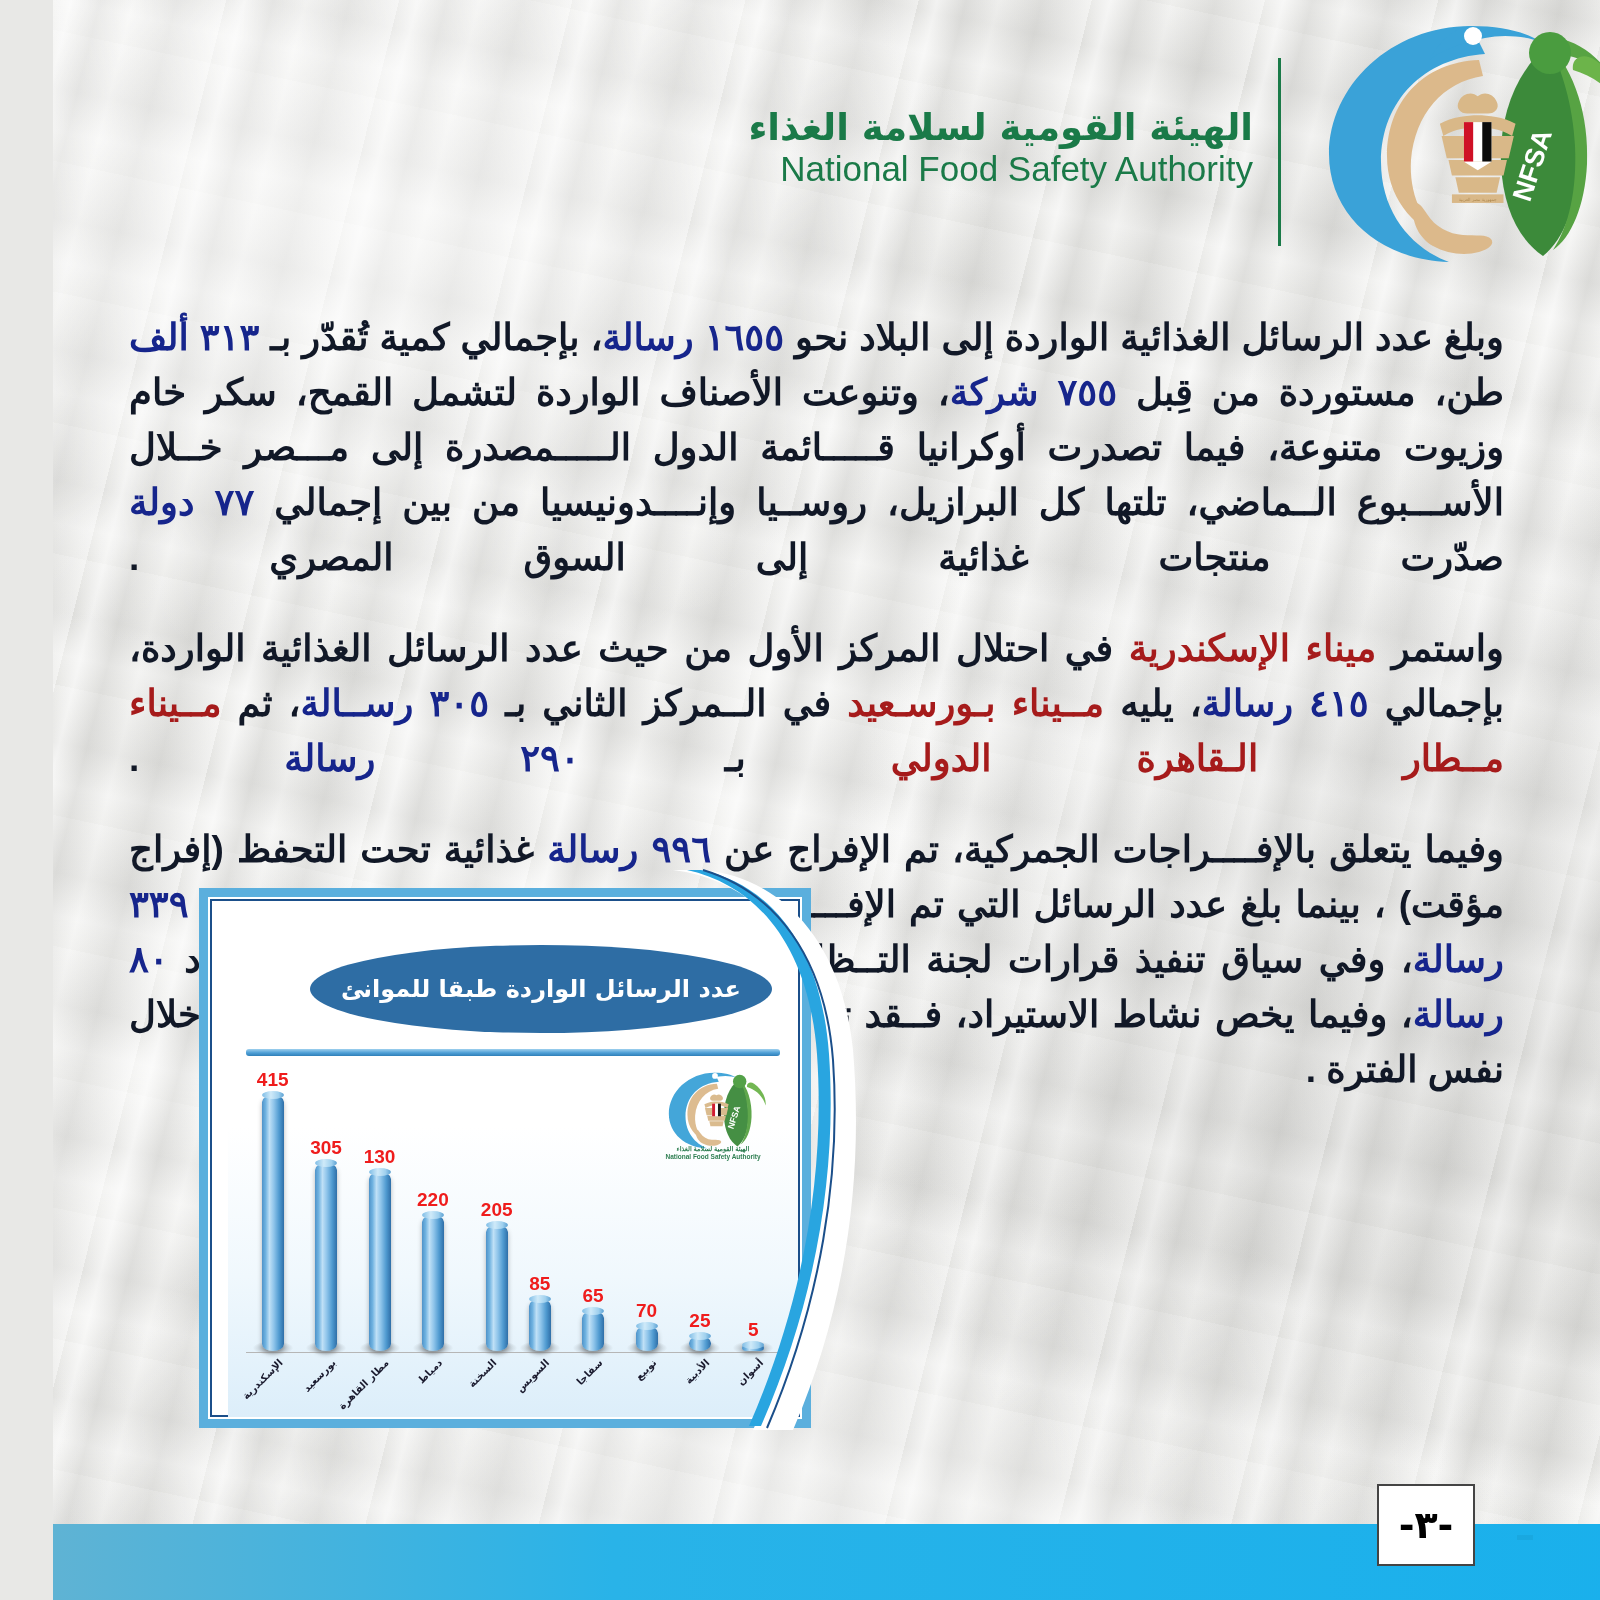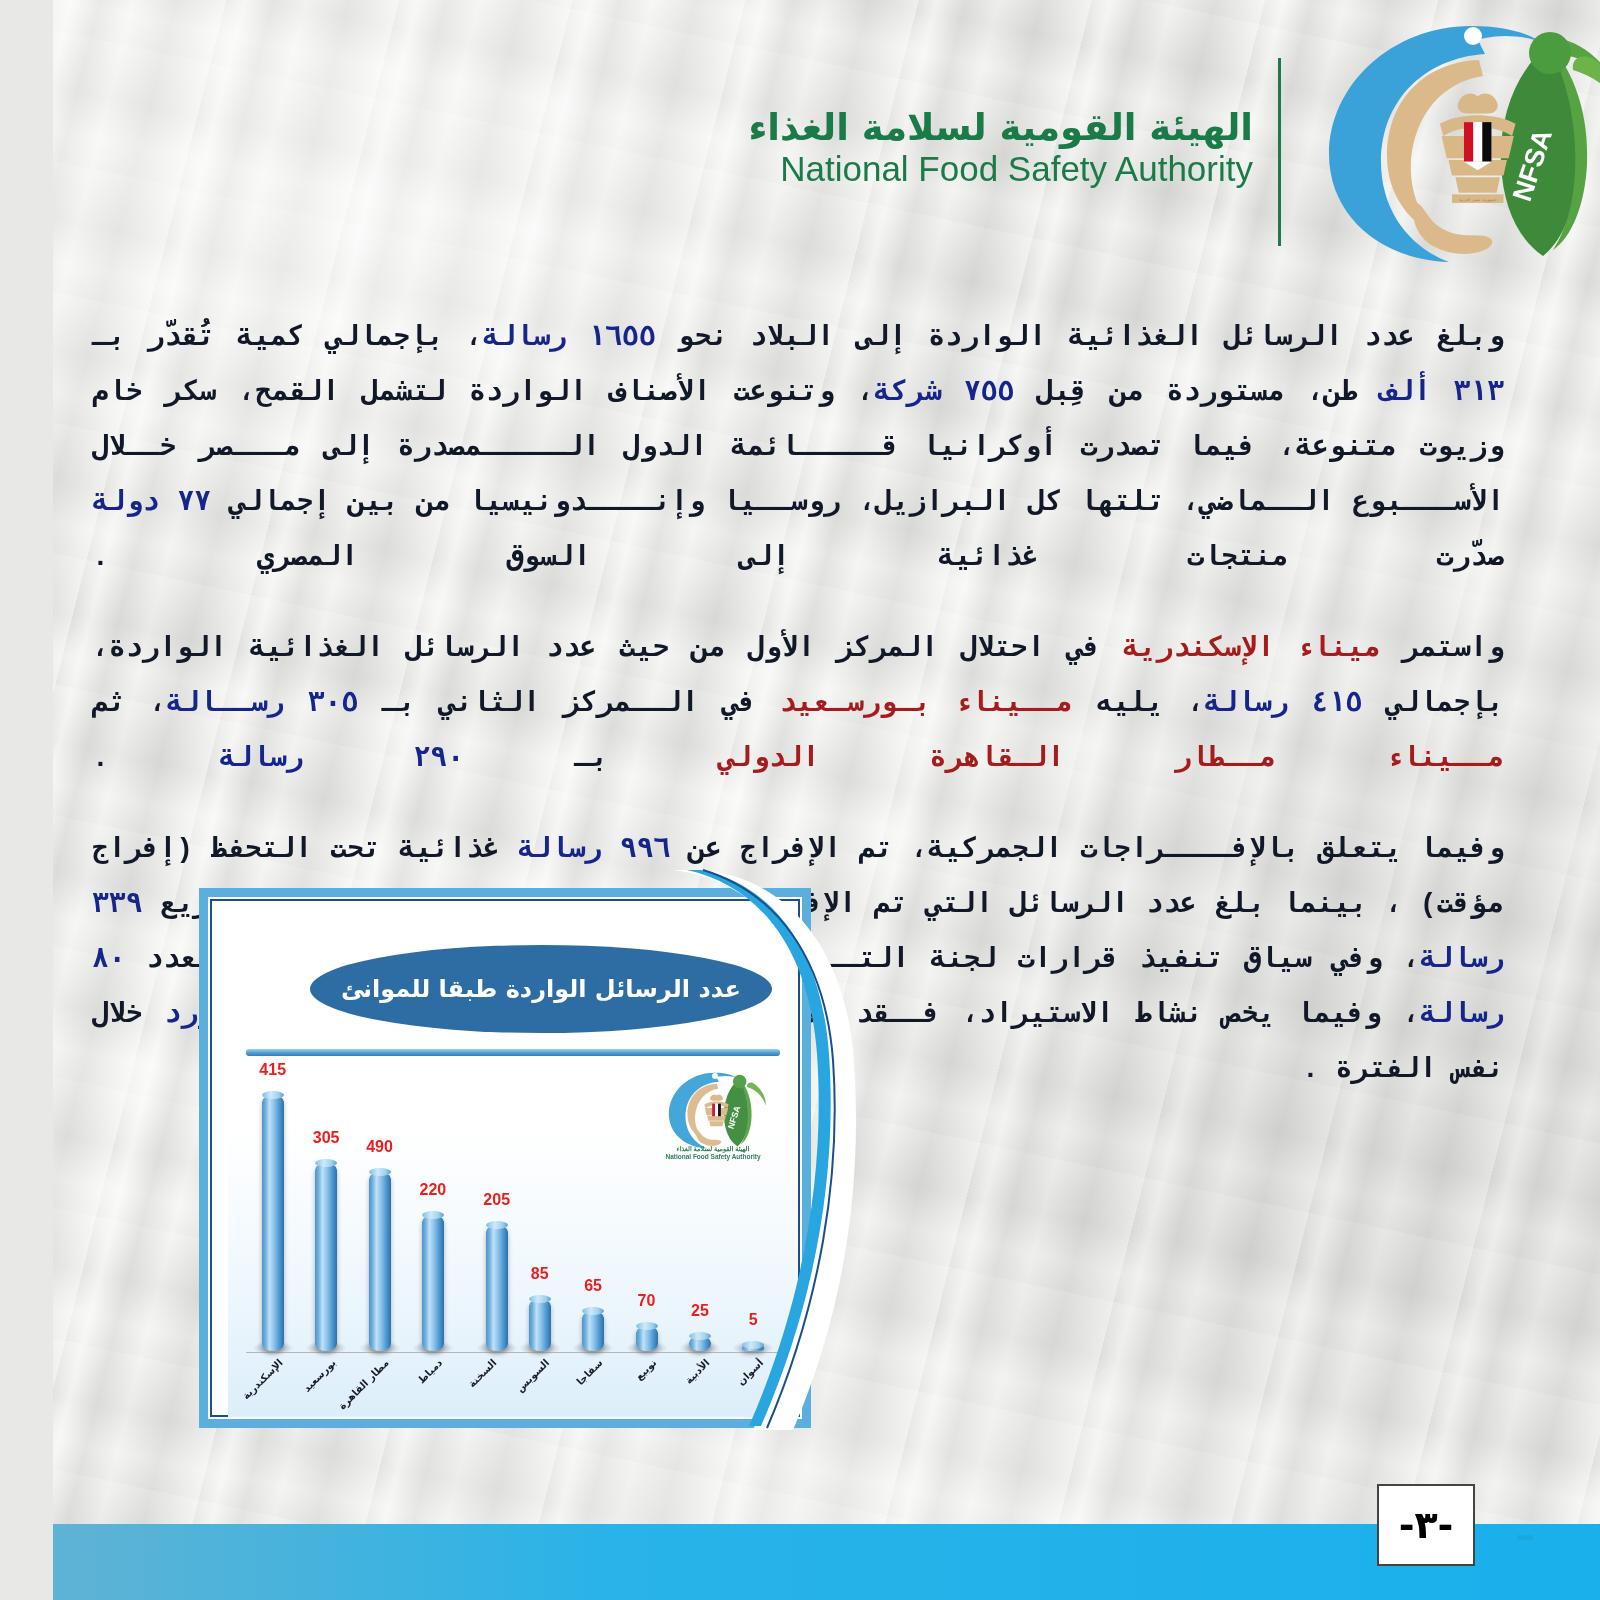--- a/index.html
+++ b/index.html
@@ -107,27 +107,28 @@
   #content {
     position: absolute;
     top: 310px;
     right: 96px;
     width: 1412px;
     direction: rtl;
     text-align: justify;
     z-index: 4;
   }
   .para {
-    font-size: 28px;
+    font-size: 37px;
     line-height: 55px;
     color: #111827;
     font-weight: bold;
     text-align: justify;
     text-align-last: justify;
-    font-family: Liberation Mono, monospace;
+    font-family: Liberation Sans, sans-serif;
+    margin-left: 37px;
   }
   .para.last-right { text-align-last: right; }
   .p-gap { height: 36px; }
   .hl-blue { color: #16258c; }
   .hl-red  { color: #a61b1b; }
 
   
   #chart-block {
     position: absolute;
     left: 140px;
@@ -238,23 +239,23 @@
   .bar-slot {
     position: absolute;
     bottom: 2px;
     display: flex;
     flex-direction: column;
     align-items: center;
     justify-content: flex-end;
   }
   .bar-value {
     color: #ef1c1c;
-    font-size: 16px;
-    font-weight: bold;
-    margin-bottom: 16px;
+    font-size: 19px;
+    font-weight: bold;
+    margin-bottom: 4px;
     font-family: "Liberation Sans", sans-serif;
   }
   .bar-shape {
     width: 22px;
     background:
       linear-gradient(90deg,
         #4f93c9 0%, #6fb2e0 16%, #bfe0f6 34%, #8ec4ea 54%,
         #4f9ad0 78%, #2f6fa8 100%);
     border-radius: 11px / 7px;
     box-shadow: 0 3px 5px rgba(0,0,0,0.28);
@@ -473,21 +474,21 @@
                 <div class="bar-shadow"></div>
               </div>
             </div>
             <div class="bar-slot" style="left: 53.4px; width: 53.4px;">
               <div class="bar-value">305</div>
               <div class="bar-shape" style="height: 188.145px;">
                 <div class="bar-shadow"></div>
               </div>
             </div>
             <div class="bar-slot" style="left: 106.8px; width: 53.4px;">
-              <div class="bar-value">490</div>
+              <div class="bar-value">130</div>
               <div class="bar-shape" style="height: 178.892px;">
                 <div class="bar-shadow"></div>
               </div>
             </div>
             <div class="bar-slot" style="left: 160.2px; width: 53.4px; align-items: center;">
               <div class="bar-value">220</div>
               <div class="bar-shape" style="height: 135.711px;">
                 <div class="bar-shadow"></div>
               </div>
             </div>

